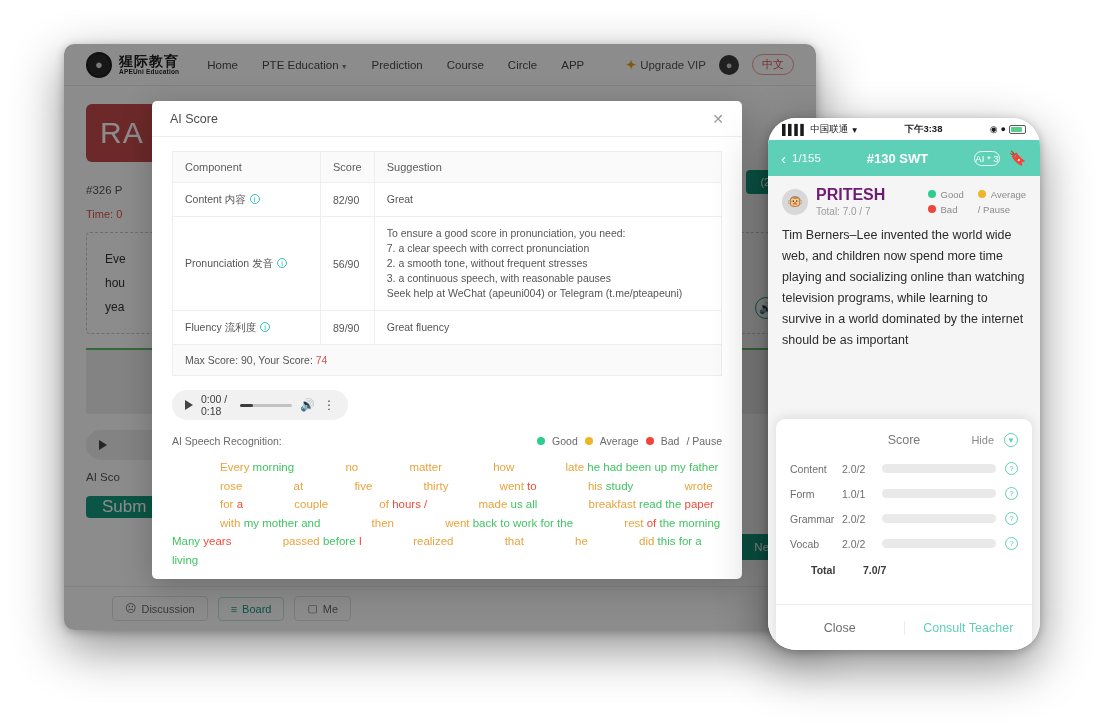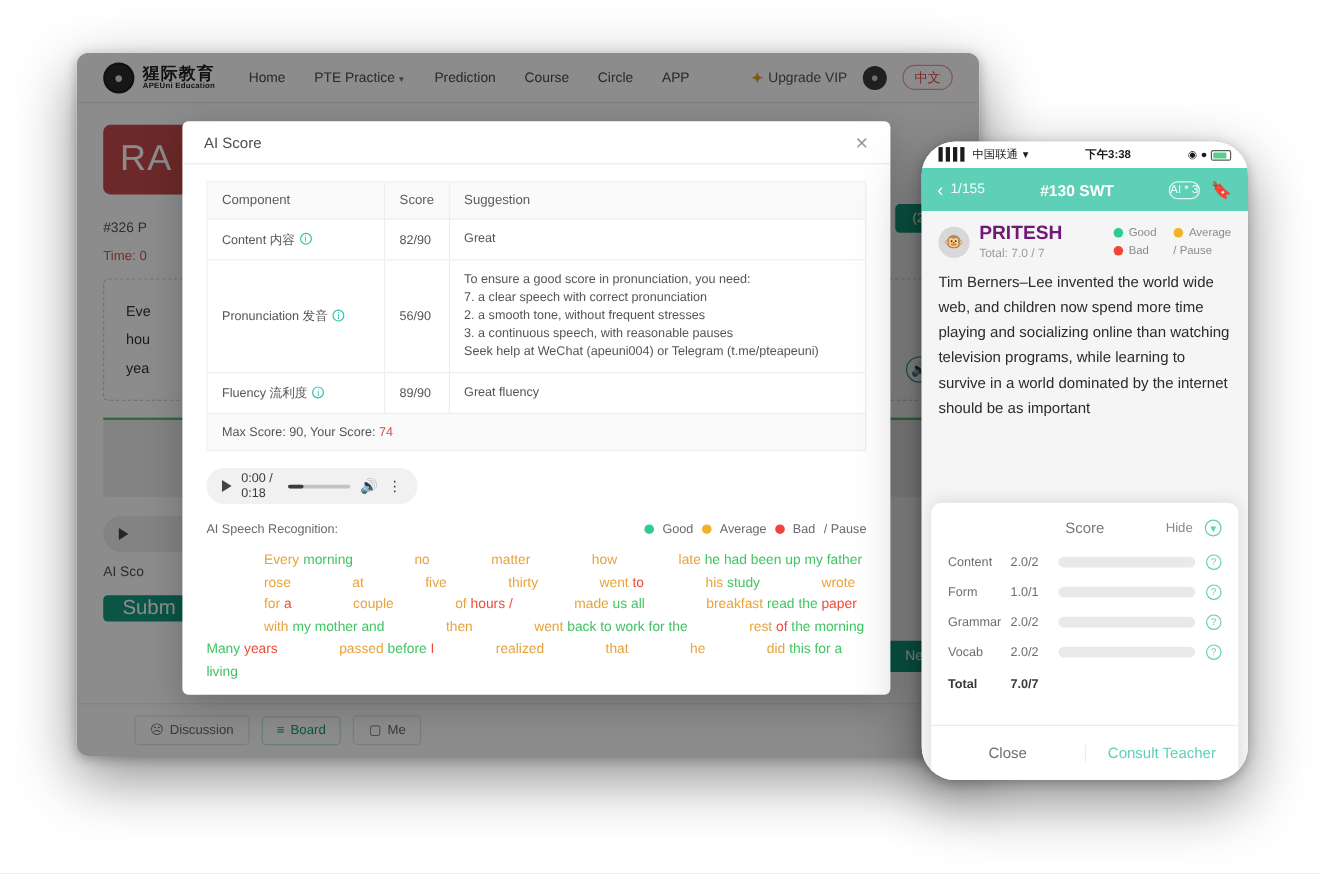--- a/index.html
+++ b/index.html
@@ -222,21 +222,21 @@
   .sc-head { display:flex; align-items:center; justify-content:center; position: relative; height: 20px; }
   .sc-title { font-size: 12.5px; color: #7a7a7a; }
   .sc-hide { position:absolute; right: 0; display:flex; align-items:center; gap: 10px; font-size: 11px; color: #8a8a8a; }
   .chev-circ { width: 14px; height: 14px; border-radius: 50%; border: 1px solid #5ed0b8; color: #5ed0b8; font-size: 8px; display:flex; align-items:center; justify-content:center; }
   .sc-row { display:flex; align-items:center; margin-top: 12px; font-size: 10.5px; color: #6e6e6e; }
   .sc-name { width: 52px; }
   .sc-val { width: 40px; }
   .sc-bar { flex: 1; height: 9px; border-radius: 5px; background: #e9e9e9; overflow:hidden; }
   .sc-fill { height: 100%; background: #5ed0b8; border-radius: 5px; }
   .q-circ { width: 13px; height: 13px; border-radius: 50%; border: 1px solid #5ed0b8; color: #5ed0b8; font-size: 8px; display:flex; align-items:center; justify-content:center; margin-left: 9px; }
-  .sc-total { display:flex; margin-top: 14px; font-size: 10.5px; color: #3a3a3a; font-weight: 700; }
+  .sc-total { display:flex; margin-top: 14px; font-size: 10.5px; color: #3a3a3a; font-weight: 700; margin-left: 21px; }
   .ph-footer {
     position: absolute; left: 0; right: 0; bottom: 0; height: 46px;
     border-top: 1px solid #ececec; display:flex; align-items:center;
   }
   .ph-foot-btn { flex: 1; text-align:center; font-size: 12.5px; color: #6e6e6e; cursor:pointer; }
   .ph-foot-btn.teal { color: #5ed0b8; border-left: 1px solid #ececec; }
 </style>
 </head>
 <body>
 
@@ -246,21 +246,21 @@
     <div class="nav">
       <div class="logo-wrap">
         <div class="logo-mark">●</div>
         <div>
           <div class="logo-text-cn">猩际教育</div>
           <div class="logo-text-en">APEUni Education</div>
         </div>
       </div>
       <div class="nav-links">
         <span class="nav-link"><span>Home</span></span>
-        <span class="nav-link"><span>PTE Practice</span><span class="caret">▼</span></span>
+        <span class="nav-link"><span>PTE Education</span><span class="caret">▼</span></span>
         <span class="nav-link"><span>Prediction</span></span>
         <span class="nav-link"><span>Course</span></span>
         <span class="nav-link"><span>Circle</span></span>
         <span class="nav-link"><span>APP</span></span>
       </div>
       <div class="nav-right">
         <div class="vip">
           <span class="vip-icon">✦</span>
           <span>Upgrade VIP</span>
         </div>

